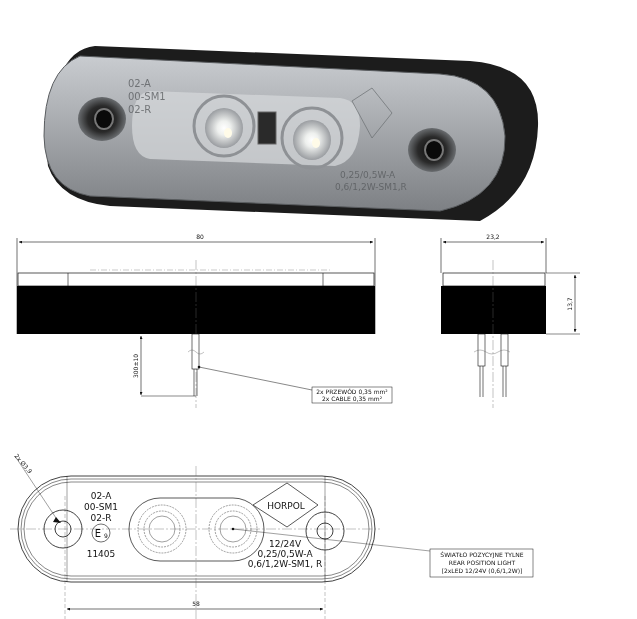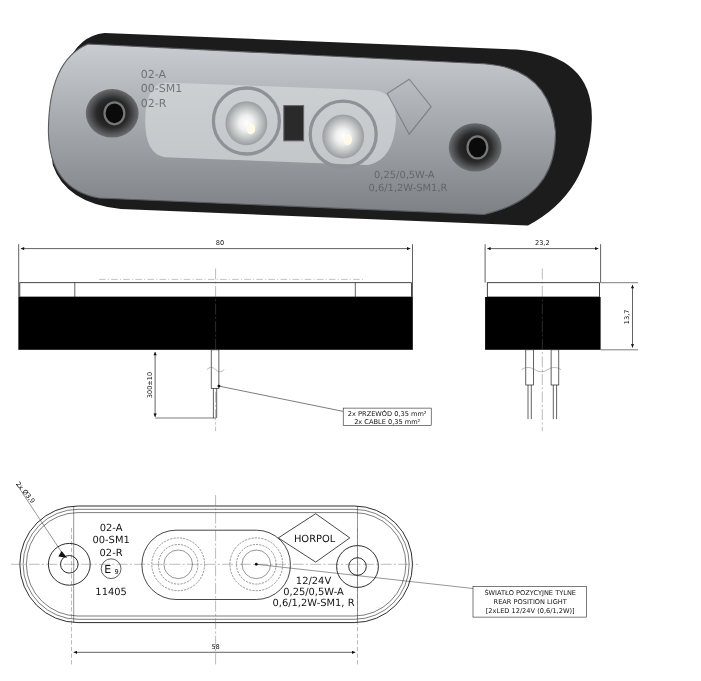--- a/index.html
+++ b/index.html
@@ -1,17 +1,17 @@
 <!DOCTYPE html>
 <html><head>
   <meta charset="utf-8">
   <style>
     html, body { margin: 0; padding: 0; background: #ffffff; }
     body { width: 637px; height: 619px; overflow: hidden; position: relative; font-family: "DejaVu Sans", sans-serif; }
-    #stage { position: absolute; left: 0; top: 0; width: 637px; height: 514px; }
+    #stage { position: absolute; left: 0; top: 16px; width: 637px; height: 514px; }
     svg text { font-family: "DejaVu Sans", sans-serif; fill: #111; }
     .dim { font-size: 6px; }
     .note { font-size: 6px; }
     .mark { font-size: 9px; }
     .spec { font-size: 9px; }
   </style>
 </head>
 <body>
 
 <div id="stage">

